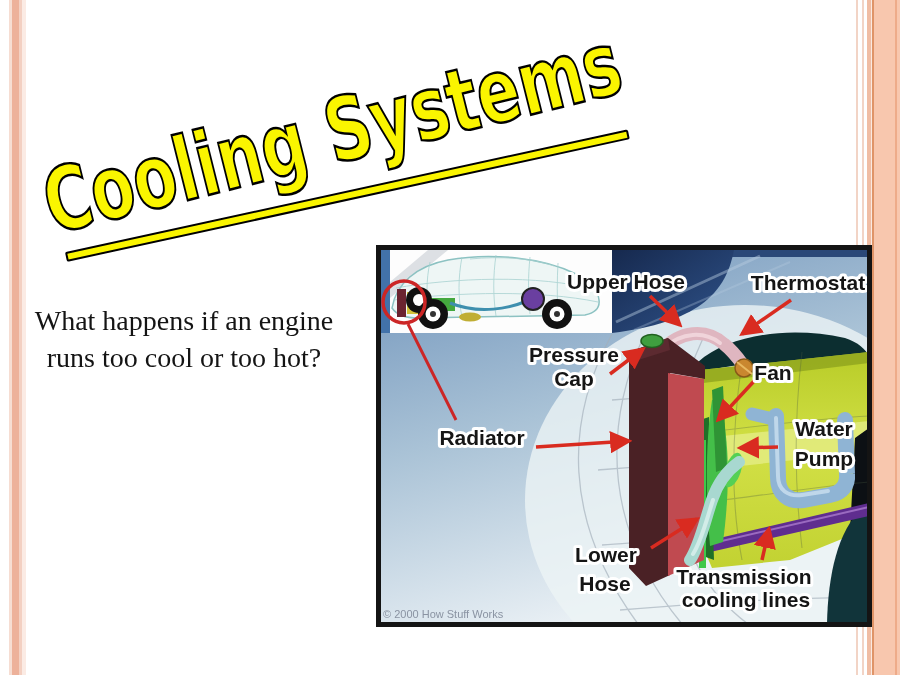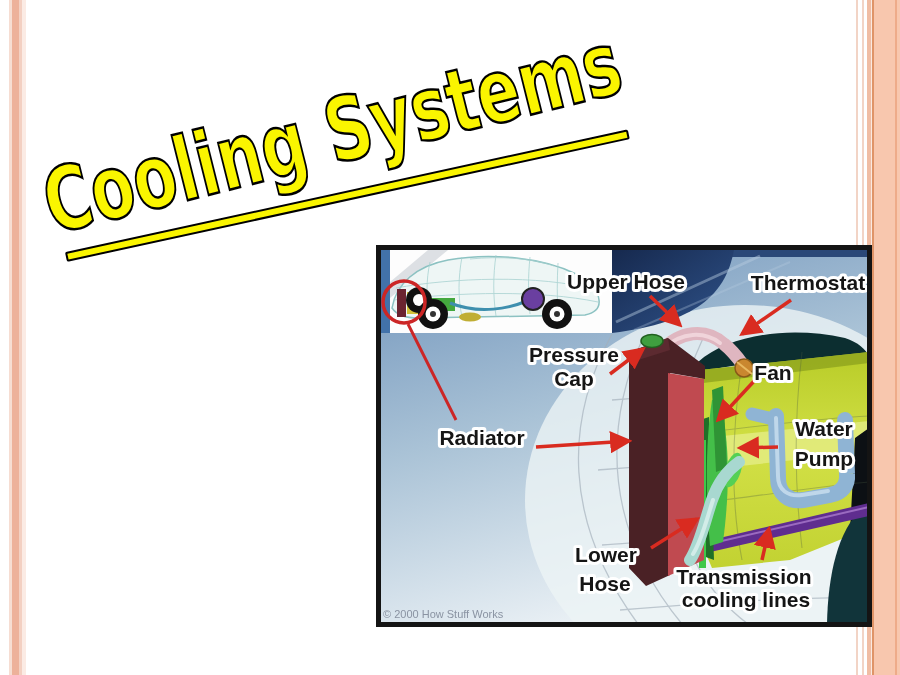--- a/index.html
+++ b/index.html
@@ -61,20 +61,22 @@
 </head>
 <body>
 
 <div class="border-left"></div>
 <div class="border-right"></div>
 
 <div class="slide-title">Cooling Systems</div>
 <div class="title-underline"></div>
 
 <div class="questions">
+  <p>What happens if an engine
+runs too cool or too hot?</p>
 </div>
 
 <div class="diagram-wrap">
 <svg width="496" height="382" viewBox="376 245 496 382" xmlns="http://www.w3.org/2000/svg">
   <defs>
     <linearGradient id="skyGrad" x1="0" y1="0" x2="0.35" y2="1">
       <stop offset="0" stop-color="#6e92ba"></stop>
       <stop offset="0.5" stop-color="#a9c2d6"></stop>
       <stop offset="1" stop-color="#e8eff4"></stop>
     </linearGradient>

